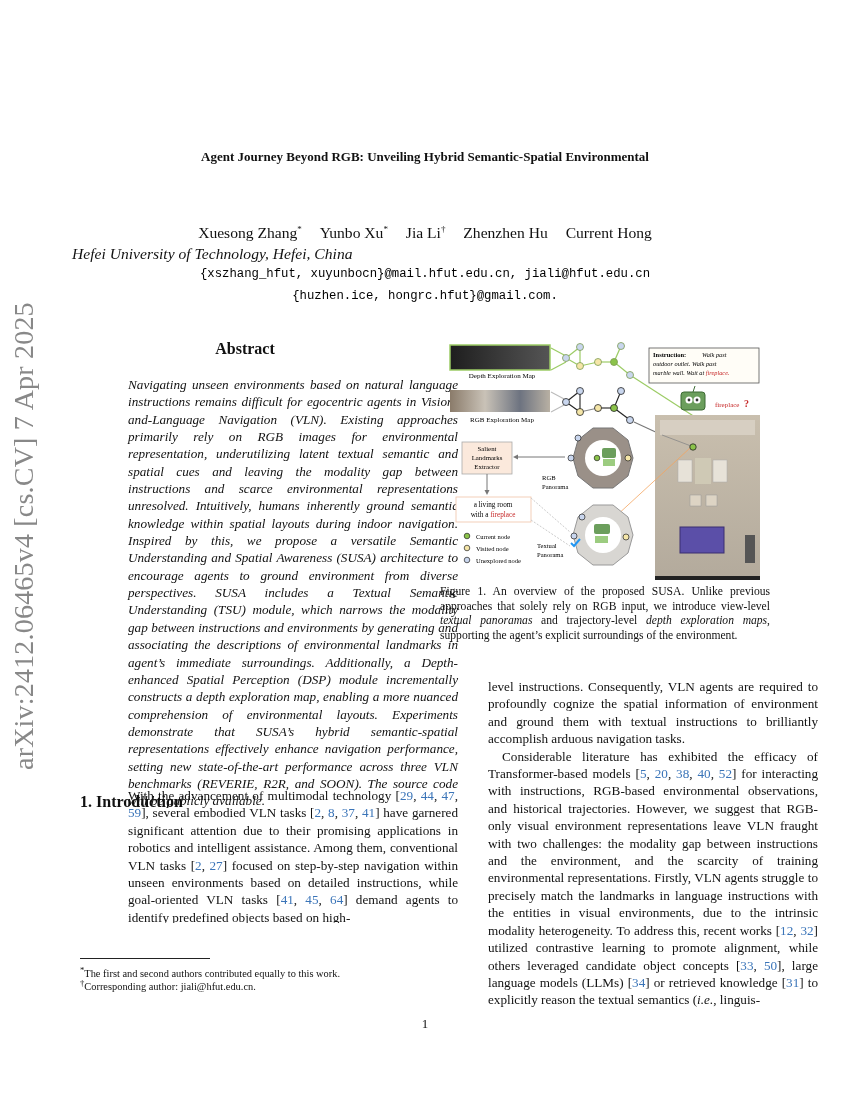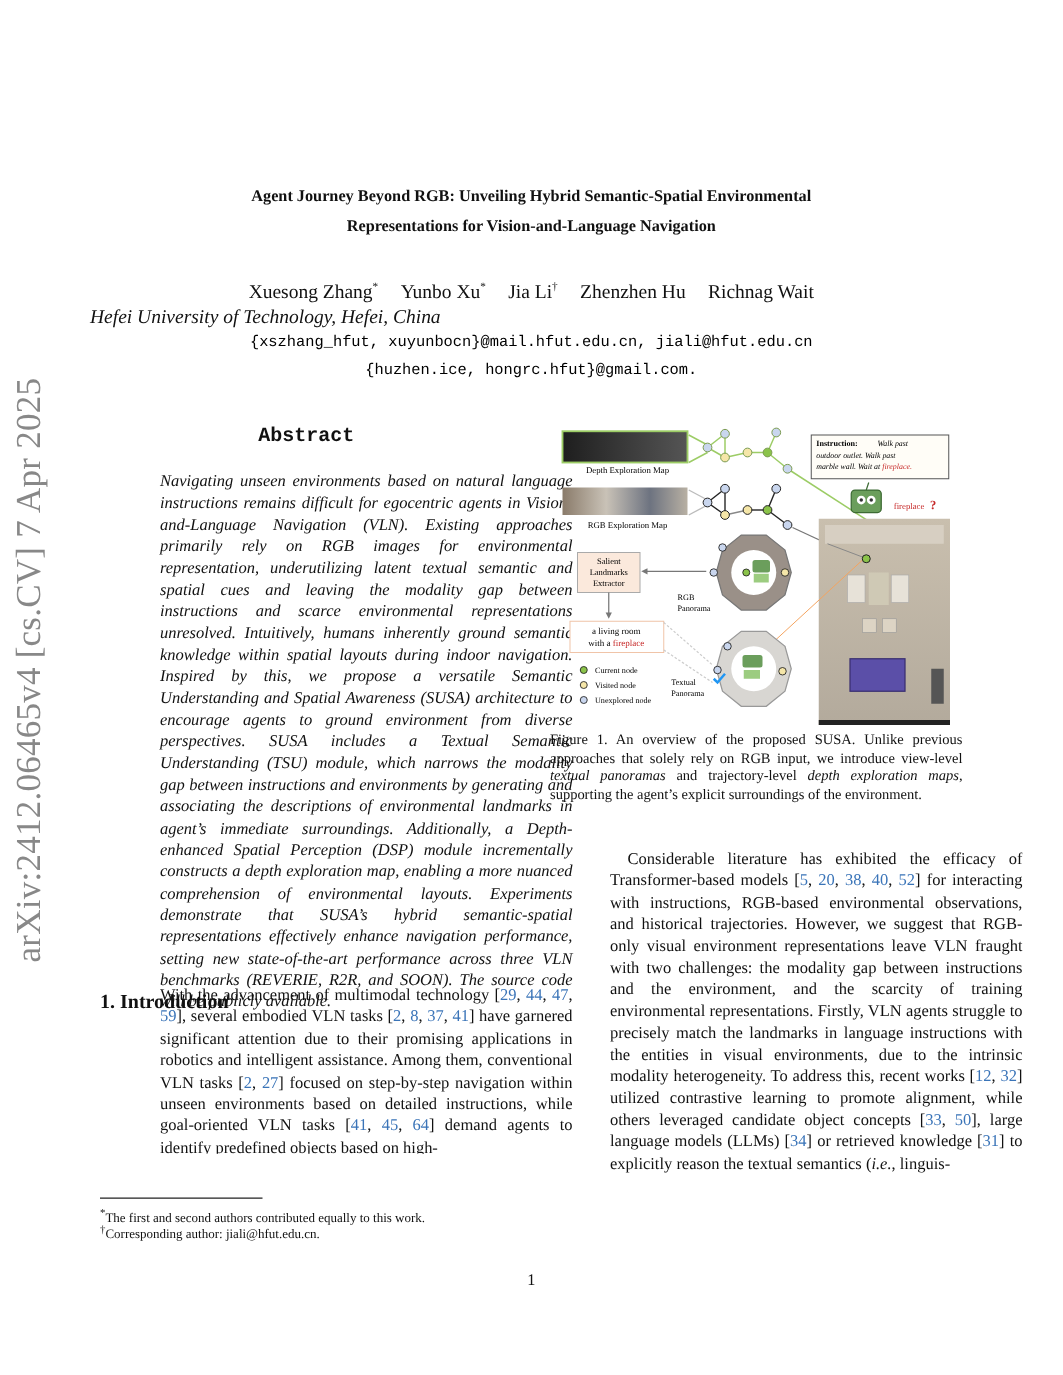--- a/index.html
+++ b/index.html
@@ -26,47 +26,47 @@
   .fig { left:440px; top:340px; width:330px; height:240px; }
   .fig svg text { font-family:"Liberation Serif", serif; }
 </style>
 </head>
 <body>
 
 <div class="abs arxiv">arXiv:2412.06465v4  [cs.CV]  7 Apr 2025</div>
 
 <div class="abs title">
   <div>Agent Journey Beyond RGB: Unveiling Hybrid Semantic-Spatial Environmental</div>
-  <div>Representations for Vision-and-Language Navigation</div>
 </div>
 
 <div class="abs authors">
   <span class="au"><span>Xuesong Zhang</span><sup>*</sup></span>
   <span class="au"><span>Yunbo Xu</span><sup>*</sup></span>
   <span class="au"><span>Jia Li</span><sup>†</sup></span>
   <span class="au"><span>Zhenzhen Hu</span></span>
-  <span class="au"><span>Richnag Wait</span></span>
+  <span class="au"><span>Current Hong</span></span>
 </div>
 <div class="abs affil">Hefei University of Technology, Hefei, China</div>
 <div class="abs email" style="top:267px">{xszhang_hfut, xuyunbocn}@mail.hfut.edu.cn, jiali@hfut.edu.cn</div>
 <div class="abs email" style="top:289px">{huzhen.ice, hongrc.hfut}@gmail.com.</div>
 
-<div class="abs heading" style="left:80px; top:340px; width:330px; text-align:center;font-family:Liberation Mono, monospace;">Abstract</div>
+<div class="abs heading" style="left:80px; top:340px; width:330px; text-align:center;">Abstract</div>
 <div class="abs col it" style="left:80px; top:376px; width:330px; line-height:17.35px;">Navigating unseen environments based on natural language instructions remains difficult for egocentric agents in Vision-and-Language Navigation (VLN). Existing approaches primarily rely on RGB images for environmental representation, underutilizing latent textual semantic and spatial cues and leaving the modality gap between instructions and scarce environmental representations unresolved. Intuitively, humans inherently ground semantic knowledge within spatial layouts during indoor navigation.  Inspired by this, we propose a versatile Semantic Understanding and Spatial Awareness (SUSA) architecture to encourage agents to ground environment from diverse perspectives. SUSA includes a Textual Semantic Understanding (TSU) module, which narrows the modality gap between instructions and environments by generating and associating the descriptions of environmental landmarks in agent’s immediate surroundings. Additionally, a Depth-enhanced Spatial Perception (DSP) module incrementally constructs a depth exploration map, enabling a more nuanced comprehension of environmental layouts. Experiments demonstrate that SUSA’s hybrid semantic-spatial representations effectively enhance navigation performance, setting new state-of-the-art performance across three VLN benchmarks (REVERIE, R2R, and SOON). The source code will be publicly available.</div>
 
 <div class="abs heading" style="left:80px; top:793px;">1. Introduction</div>
 <div class="abs col" style="left:80px; top:787px; width:330px; height:136px; overflow:hidden;">
   <p id="intro-p1-a">With the advancement of multimodal technology [<span class="cite">29</span>, <span class="cite">44</span>, <span class="cite">47</span>, <span class="cite">59</span>], several embodied VLN tasks [<span class="cite">2</span>, <span class="cite">8</span>, <span class="cite">37</span>, <span class="cite">41</span>] have garnered significant attention due to their promising applications in robotics and intelligent assistance. Among them, conventional VLN tasks [<span class="cite">2</span>, <span class="cite">27</span>] focused on step-by-step navigation within unseen environments based on detailed instructions, while goal-oriented VLN tasks [<span class="cite">41</span>, <span class="cite">45</span>, <span class="cite">64</span>] demand agents to identify predefined objects based on high-</p>
 </div>
 
 <div class="abs fn-rule"></div>
 <div class="abs fn" style="top:964px;"><sup>*</sup><span>The first and second authors contributed equally to this work.</span></div>
 <div class="abs fn" style="top:977px;"><sup>†</sup><span>Corresponding author: jiali@hfut.edu.cn.</span></div>
 
 <div class="abs col" style="left:440px; top:678px; width:330px; height:330px; overflow:hidden;">
+  <p id="intro-p1-b">level instructions.  Consequently, VLN agents are required to profoundly cognize the spatial information of environment and ground them with textual instructions to brilliantly accomplish arduous navigation tasks.</p>
   <p id="intro-p2" class="indent">Considerable literature has exhibited the efficacy of Transformer-based models [<span class="cite">5</span>, <span class="cite">20</span>, <span class="cite">38</span>, <span class="cite">40</span>, <span class="cite">52</span>] for interacting with instructions, RGB-based environmental observations, and historical trajectories. However, we suggest that RGB-only visual environment representations leave VLN fraught with two challenges:  the modality gap between instructions and the environment, and the scarcity of training environmental representations.  Firstly, VLN agents struggle to precisely match the landmarks in language instructions with the entities in visual environments, due to the intrinsic modality heterogeneity.  To address this, recent works [<span class="cite">12</span>, <span class="cite">32</span>] utilized contrastive learning to promote alignment, while others leveraged candidate object concepts [<span class="cite">33</span>, <span class="cite">50</span>], large language models (LLMs) [<span class="cite">34</span>] or retrieved knowledge [<span class="cite">31</span>] to explicitly reason the textual semantics (<span class="it">i.e.</span>, linguis-</p>
 </div>
 
 <div class="abs fig">
   <svg width="330" height="240" viewBox="0 0 330 240">
 
     <defs>
       <linearGradient id="dg" x1="0" x2="1">
           <stop offset="0" stop-color="#1e1e1e"></stop>
           <stop offset="0.5" stop-color="#3a3a3a"></stop>

